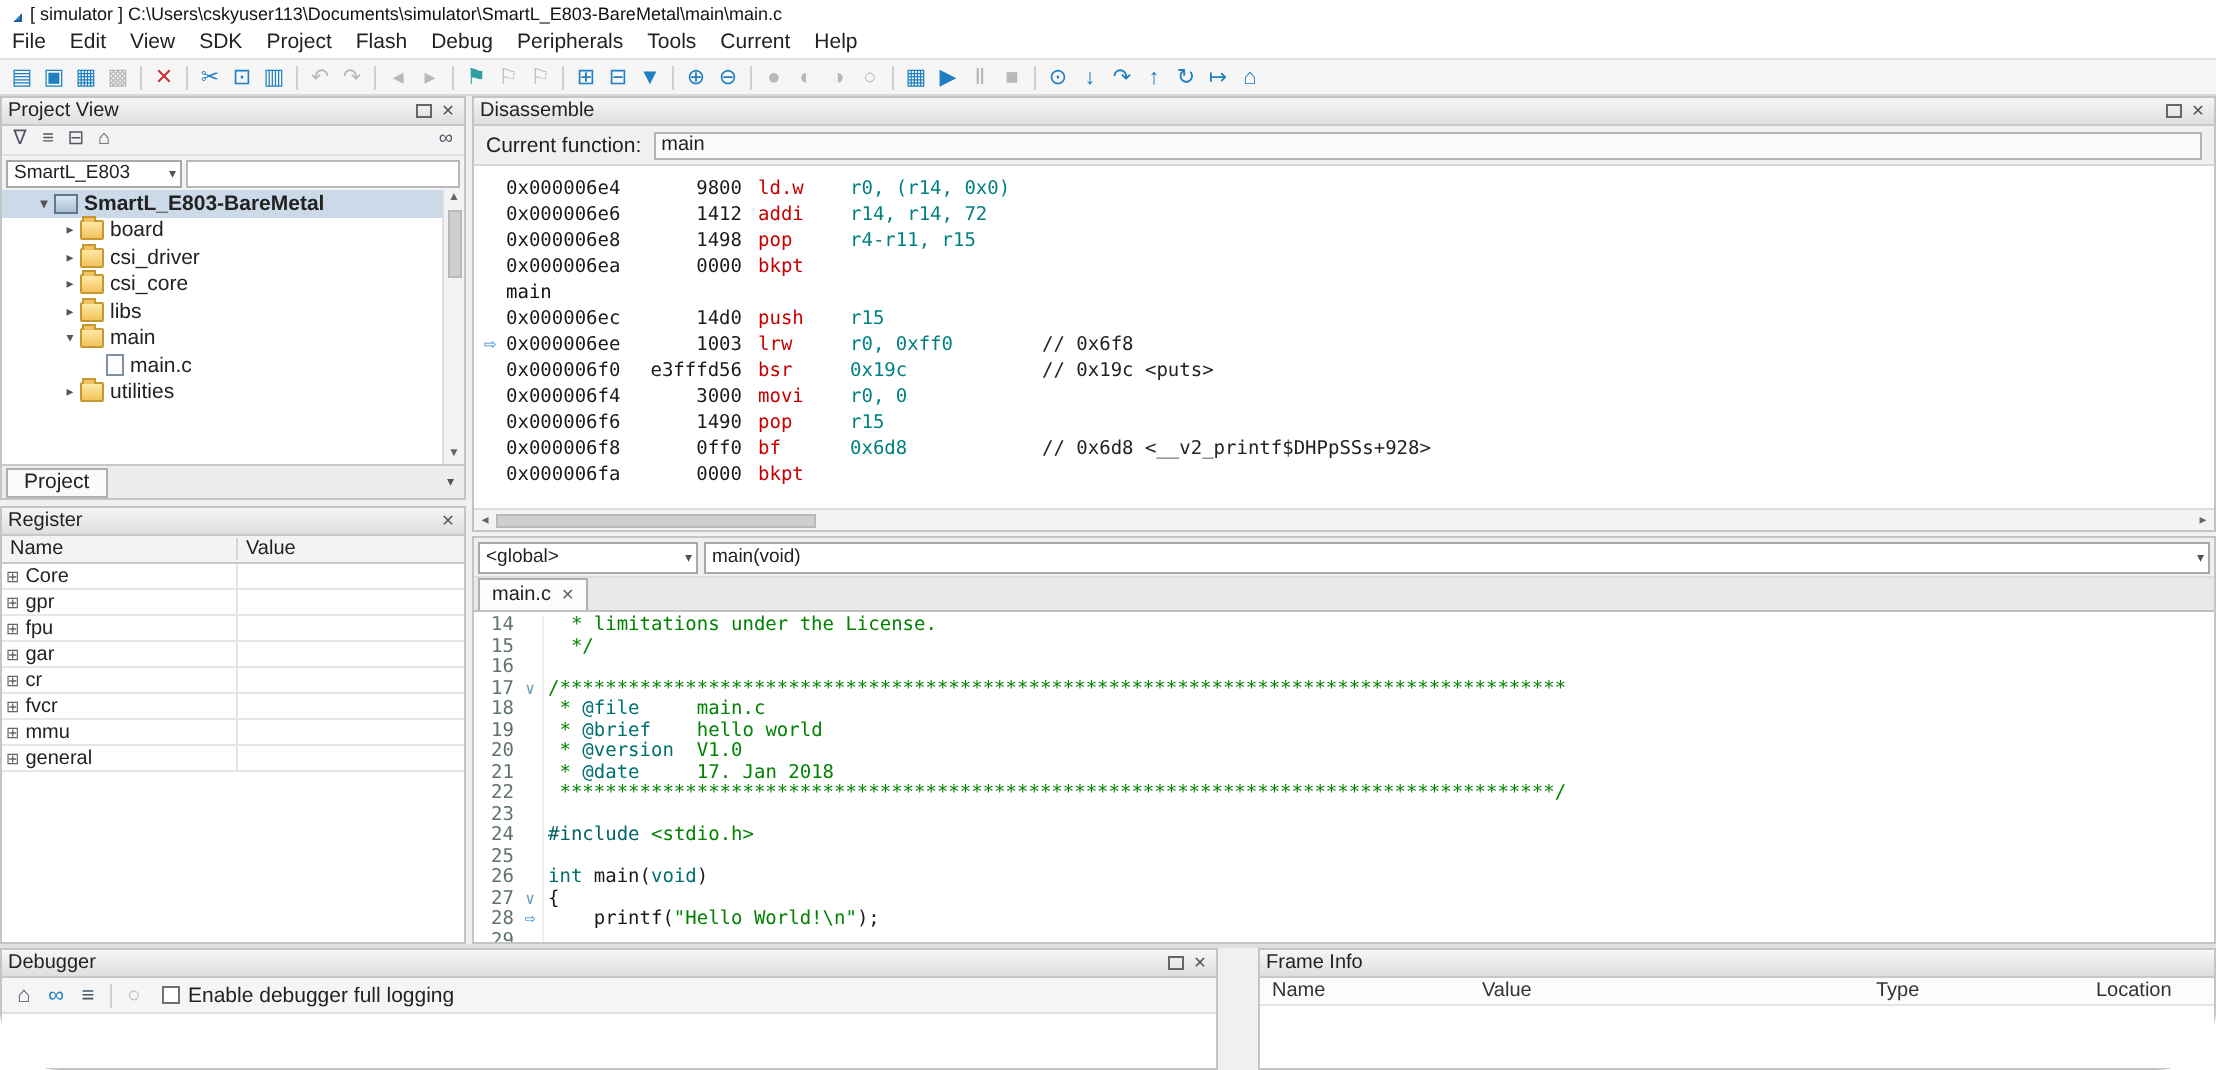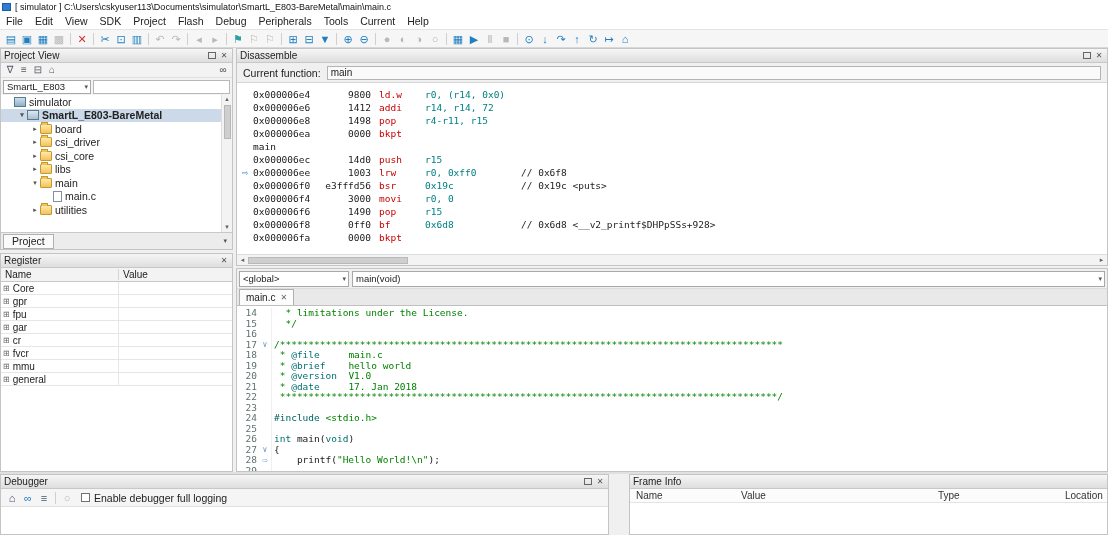--- a/index.html
+++ b/index.html
@@ -1,18 +1,18 @@
 <!DOCTYPE html>
 <html><head>
 <meta charset="utf-8">
 <style>
   *{margin:0;padding:0;box-sizing:border-box;}
   html,body{background:#fff;}
   body{font-family:"Liberation Sans",sans-serif;}
-  #app{position:relative;width:1108px;height:535px;background:#f0f0f0;overflow:hidden;font-size:11px;color:#222;}
+  #app{position:relative;width:1108px;height:535px;background:#f0f0f0;overflow:hidden;font-size:11px;color:#222;border-radius:30px;}
 
   
   .titlebar{height:13px;background:#fff;display:flex;align-items:center;padding-left:2px;font-size:9px;color:#111;}
   .app-icon{width:9px;height:8px;background:#2d7dd2;border:1px solid #1c5c9e;margin-right:4px;flex:0 0 auto;}
   .menubar{height:16px;background:#fff;display:flex;align-items:center;font-size:10.5px;}
   .menu-item{padding:0 6px;cursor:default;}
   .toolbar{height:19px;background:#f6f6f6;border-top:1px solid #e4e4e4;border-bottom:1px solid #d8d8d8;display:flex;align-items:center;padding-left:3px;}
   .tb-icon{width:16px;text-align:center;font-size:11px;line-height:16px;color:#1f7fc0;cursor:default;}
   .tb-icon.dis{color:#b8b8b8;}
   .tb-icon.red{color:#cc3333;}
@@ -113,21 +113,21 @@
 
   
   .bottom-row{height:63px;display:flex;border-top:2px solid #e0e0e0;gap:17px;}
   .debugger{width:609px;flex:0 0 auto;}
   .dbg-toolbar{height:18px;flex:0 0 auto;background:#f5f5f5;border-bottom:1px solid #e0e0e0;display:flex;align-items:center;padding-left:3px;font-size:10.5px;}
   .cb{width:9px;height:9px;border:1px solid #707070;background:#fff;margin:0 4px 0 6px;flex:0 0 auto;}
   .dbg-log{flex:1;background:#fff;}
   .frame-info{flex:1;margin-left:3px;}
   .fi-colhdr{height:14px;flex:0 0 auto;background:#fcfcfc;border-bottom:1px solid #e4e4e4;position:relative;font-size:10px;color:#333;}
   .fi-col{position:absolute;top:1px;}
-  .fi-c0{left:6px;}.fi-c1{left:111px;}.fi-c2{left:308px;}.fi-c3{left:435px;}
+  .fi-c0{left:6px;}.fi-c1{left:111px;}.fi-c2{left:308px;}.fi-c3{left:418px;}
   .fi-body{flex:1;background:#fff;}
 </style>
 </head>
 <body>
 
 <div id="app">
 
   <div class="titlebar">
     <span class="app-icon"></span>
     <span>[ simulator ] C:\Users\cskyuser113\Documents\simulator\SmartL_E803-BareMetal\main\main.c</span>
@@ -220,25 +220,20 @@
           </span>
           <span class="pv-filter"></span>
         </div>
         <div class="tree">
           <div class="vsb">
             <span class="sb-arr">▲</span>
             <span class="sb-thumb"></span>
             <span class="sb-track"></span>
             <span class="sb-arr">▼</span>
           </div>
-        <div class="tree-row" style="padding-left: 3px;">
-              <span class="expander"></span>
-              <span class="ticon computer"></span>
-              <span>simulator</span>
-            </div>
             <div class="tree-row sel" style="padding-left: 16px;">
               <span class="expander">▾</span>
               <span class="ticon project"></span>
               <span>SmartL_E803-BareMetal</span>
             </div>
             <div class="tree-row" style="padding-left: 29px;">
               <span class="expander">▸</span>
               <span class="ticon folder"></span>
               <span>board</span>
             </div>

